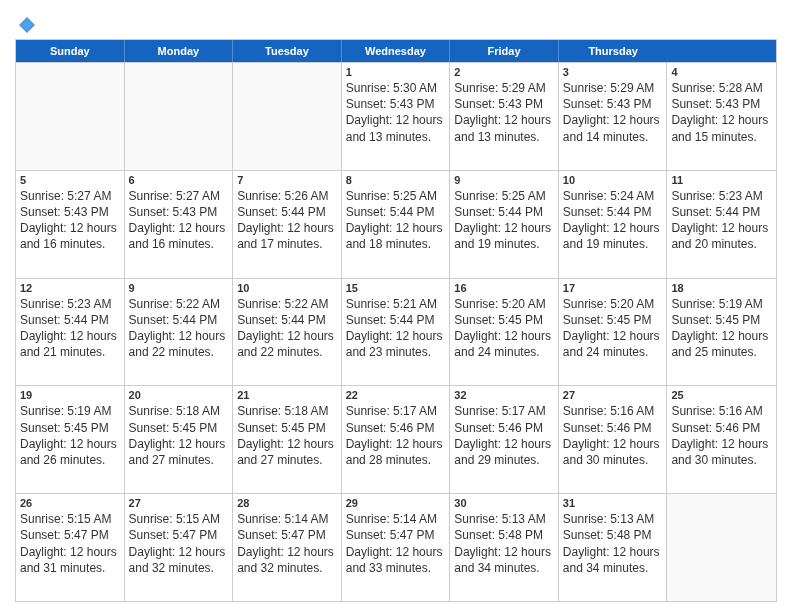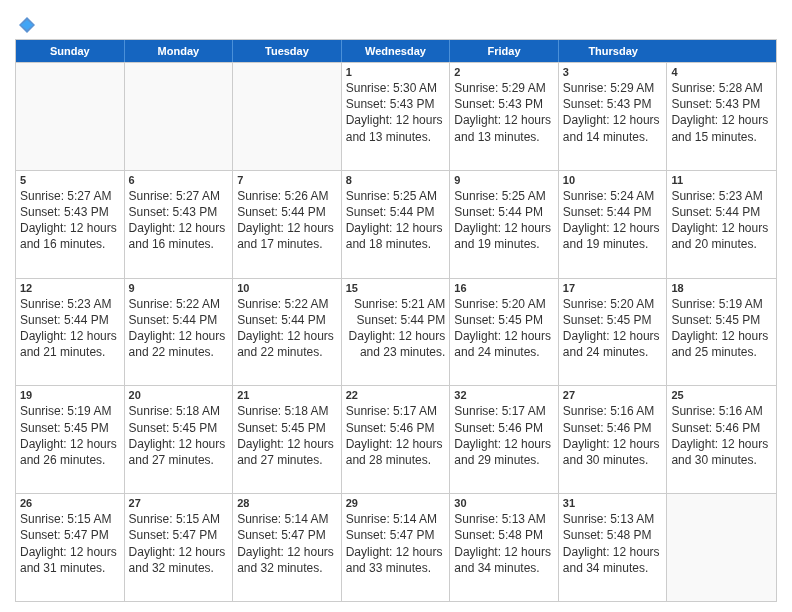--- a/index.html
+++ b/index.html
@@ -229,21 +229,21 @@
           </div>
           <div class="cal-cell">
             <span class="day-number">10</span>
             <div class="cell-text" style="white-space: pre-line;">Sunrise: 5:22 AM
 Sunset: 5:44 PM
 Daylight: 12 hours
 and 22 minutes.</div>
           </div>
           <div class="cal-cell">
             <span class="day-number">15</span>
-            <div class="cell-text" style="white-space: pre-line; text-align: right;">Sunrise: 5:21 AM
+            <div class="cell-text" style="white-space: pre-line;">Sunrise: 5:21 AM
 Sunset: 5:44 PM
 Daylight: 12 hours
 and 23 minutes.</div>
           </div>
           <div class="cal-cell">
             <span class="day-number">16</span>
             <div class="cell-text" style="white-space: pre-line;">Sunrise: 5:20 AM
 Sunset: 5:45 PM
 Daylight: 12 hours
 and 24 minutes.</div>

